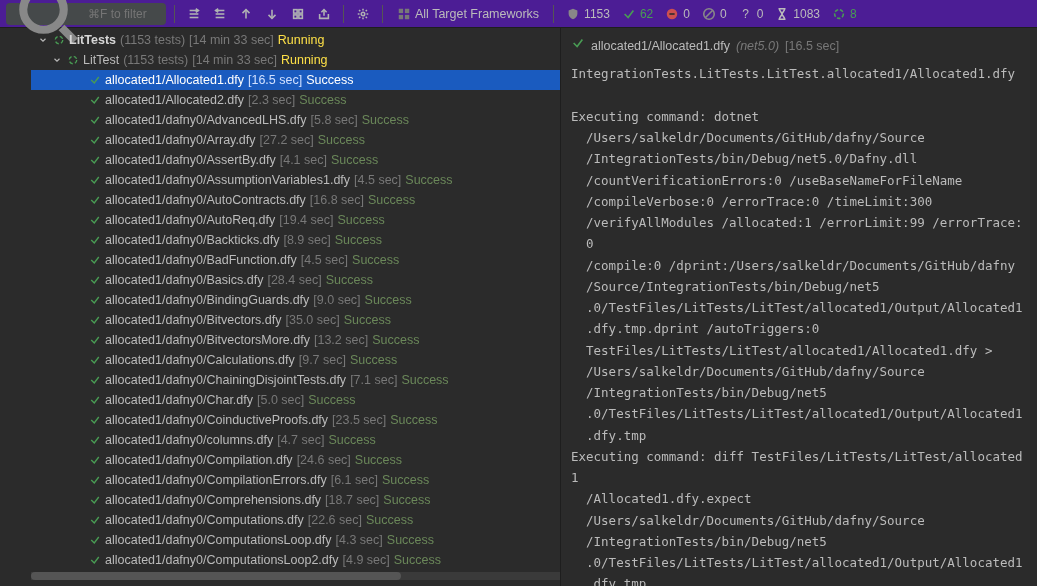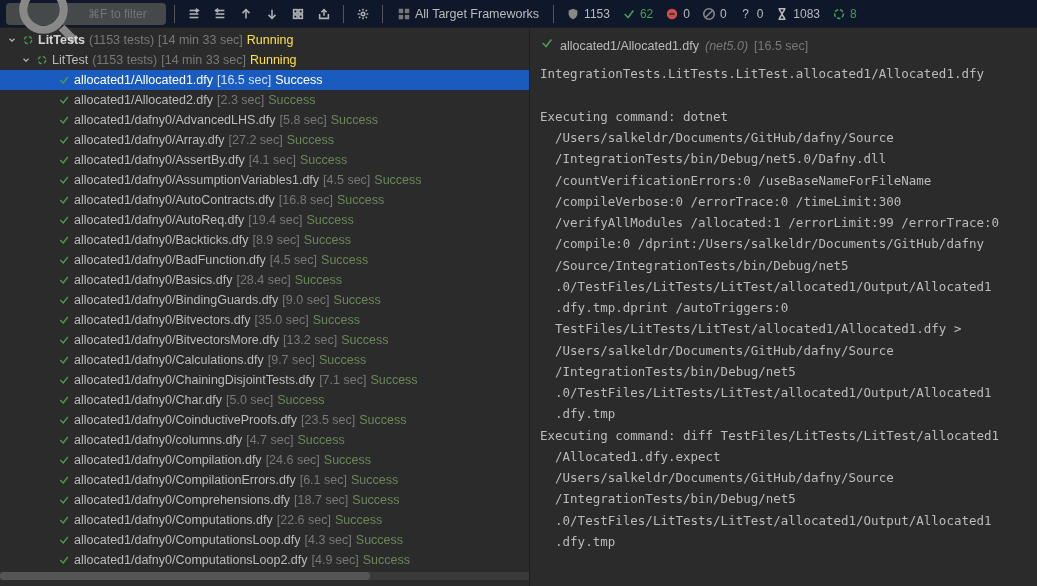--- a/index.html
+++ b/index.html
@@ -11,21 +11,21 @@
     width: 1037px;
     height: 586px;
     overflow: hidden;
     display: flex;
     flex-direction: column;
   }
   .toolbar {
     display: flex;
     align-items: center;
     height: 28px;
-    background: #0f172a;
+    background: #4c1d95;
     border-bottom: 1px solid #1e1e1e;
     padding: 0 6px;
     gap: 4px;
     flex-shrink: 0;
   }
   .filter-box {
     display: flex;
     align-items: center;
     background: #45494a;
     border-radius: 4px;
@@ -83,20 +83,21 @@
   .main {
     display: flex;
     flex: 1;
     overflow: hidden;
   }
   .left {
     width: 530px;
     overflow-y: auto;
     border-right: 1px solid #1e1e1e;
     position: relative;
+    margin-left: 31px;
   }
   .left::-webkit-scrollbar { width: 10px; }
   .left::-webkit-scrollbar-thumb { background:#555; border-radius:5px; }
   .right {
     flex: 1;
     overflow-y: auto;
     padding: 8px 10px;
     font-family: "Menlo","Consolas",monospace;
     font-size: 12.5px;
     line-height: 1.7;

